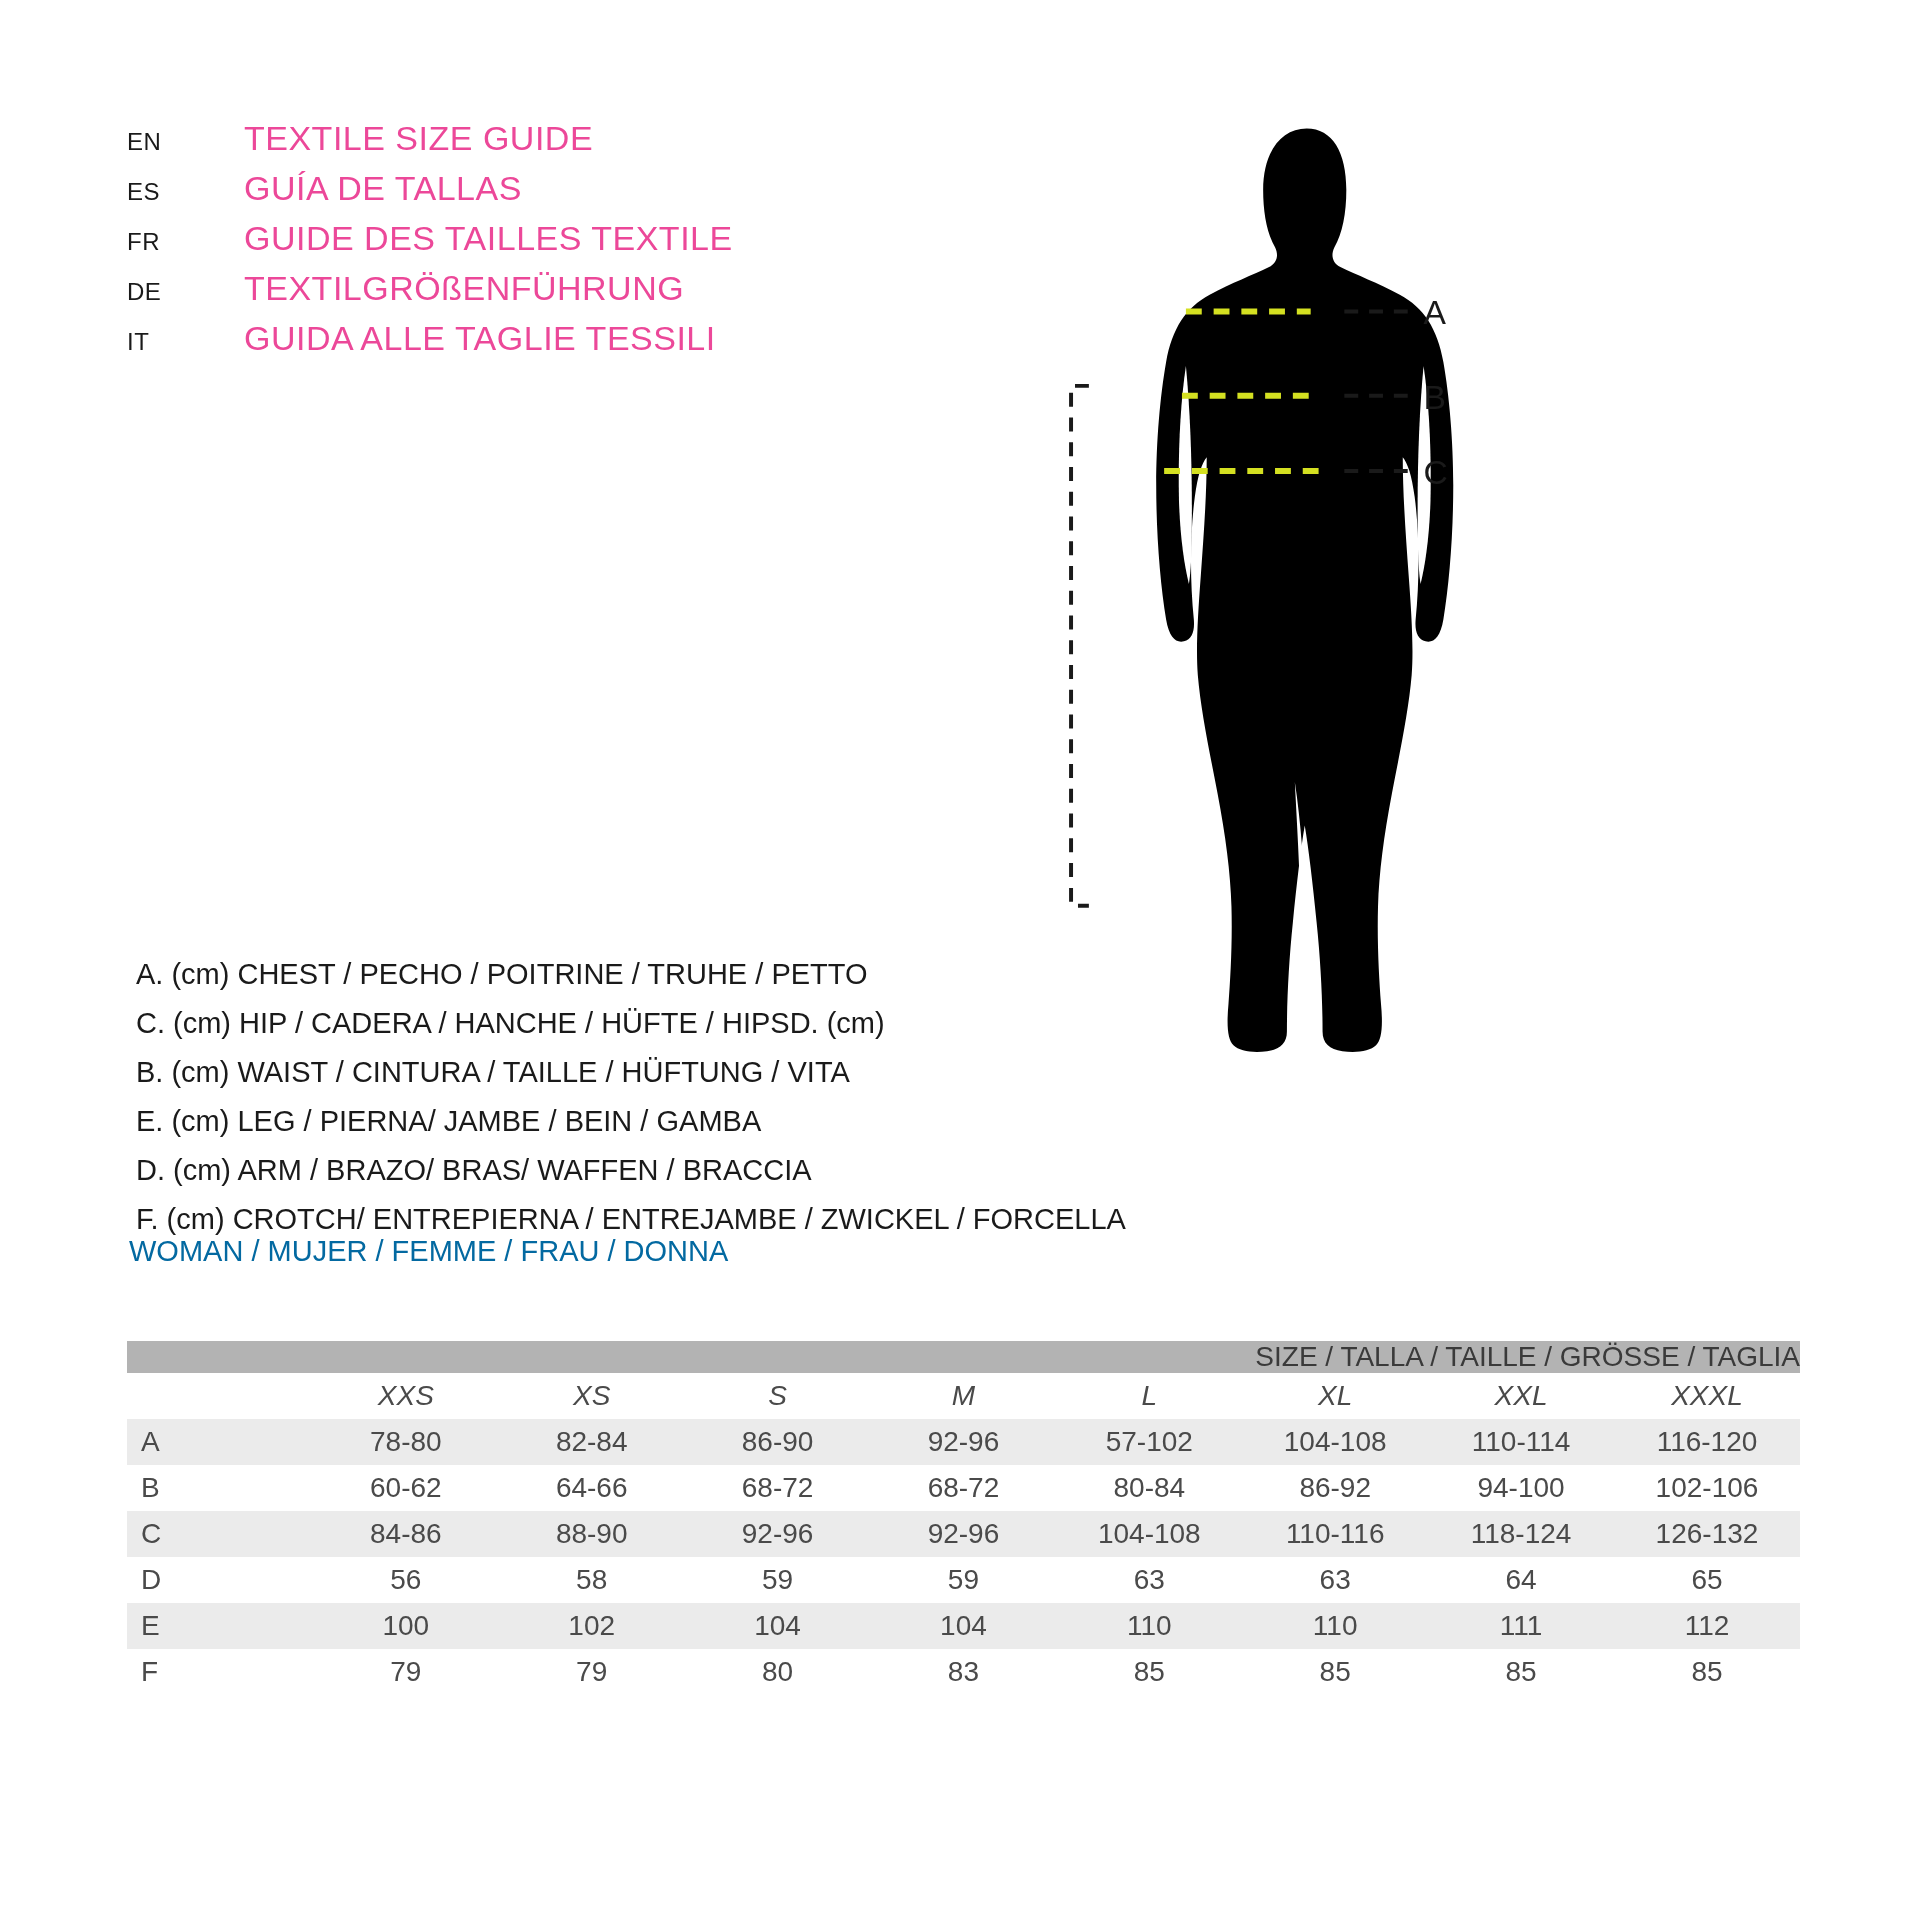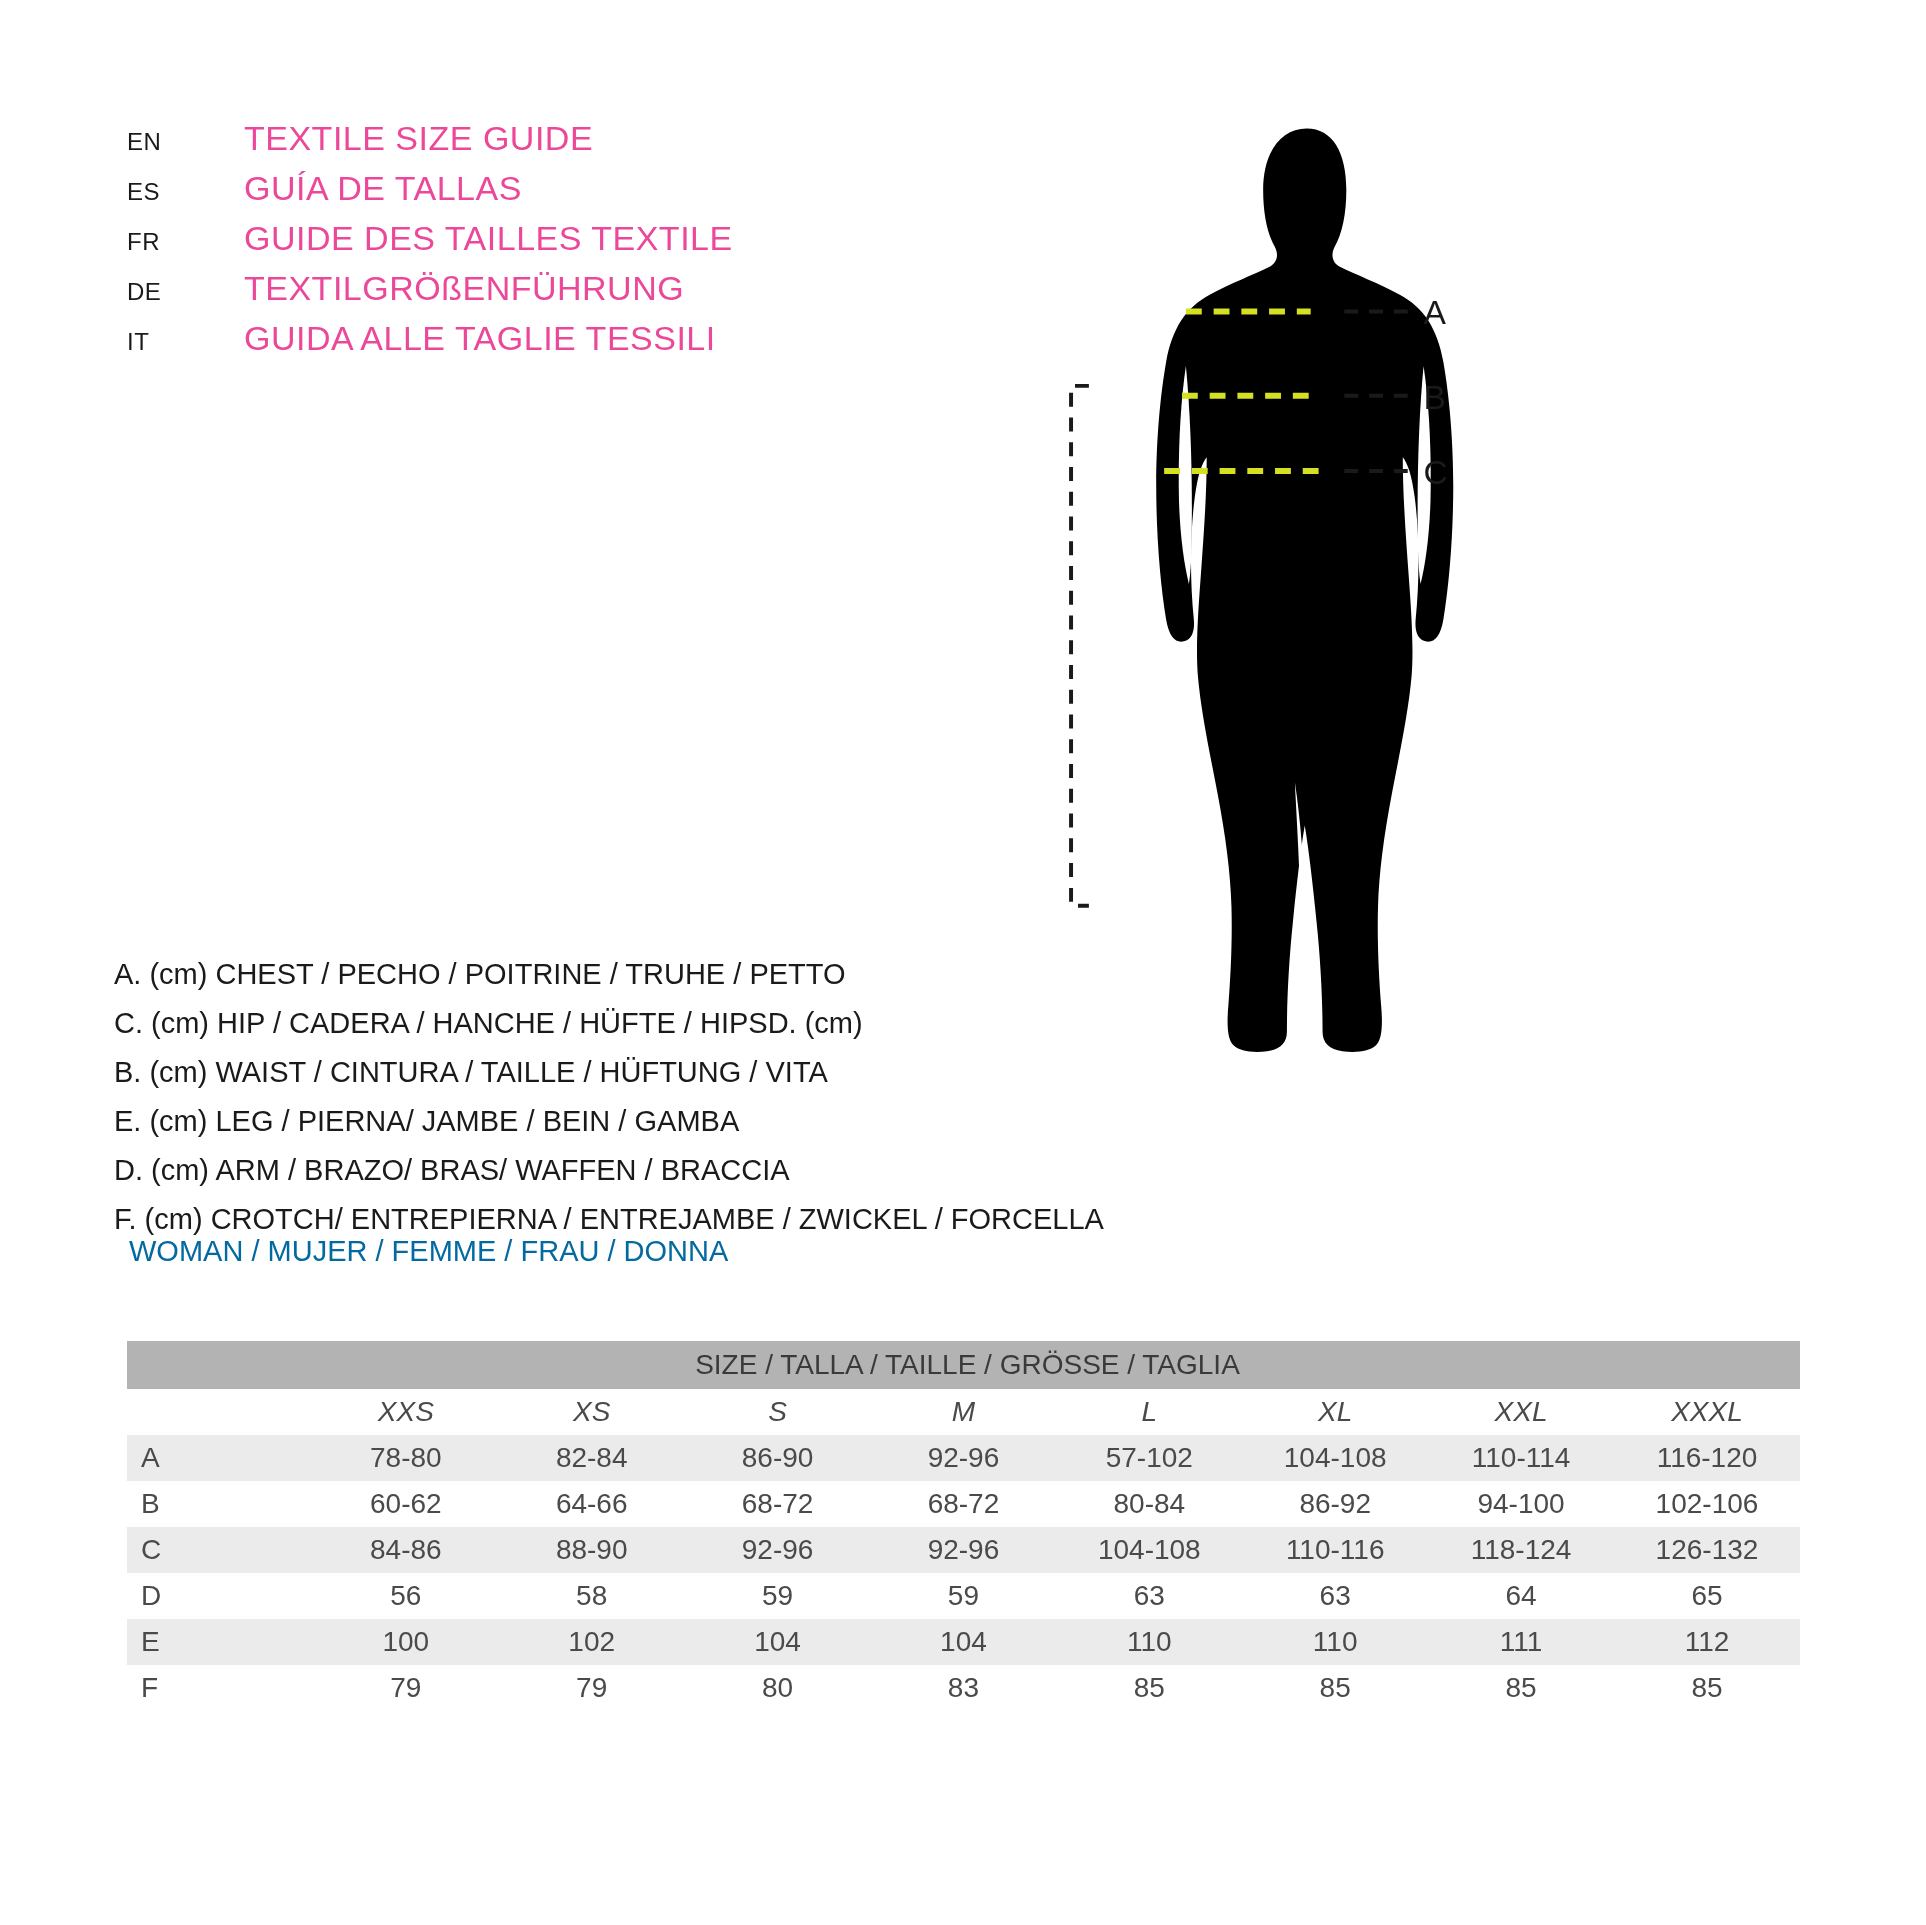--- a/index.html
+++ b/index.html
@@ -37,21 +37,21 @@
   .title-text {
     font-size: 34px;
     letter-spacing: 0.5px;
     color: #ec4899;
     white-space: nowrap;
   }
 
   
   #legend-block {
     position: absolute;
-    left: 114px;
+    left: 136px;
     top: 950px;
     width: 1109px;
   }
   .legend-row {
     font-size: 29px;
     line-height: 49px;
     color: #1a1a1a;
     white-space: nowrap;
   }
 
@@ -79,23 +79,23 @@
     font-weight: normal;
     color: #4a4a4a;
     padding: 0;
     height: 46px;
     text-align: center;
     vertical-align: middle;
   }
   #size-table .hdr-band td {
     background: #b3b3b3;
     color: #3a3a3a;
-    text-align: center;
+    text-align: right;
     padding-left: 8px;
-    height: 48px;
+    height: 32px;
     font-size: 28px;
   }
   #size-table .col-key {
     width: 107px;
     text-align: left;
     padding-left: 14px;
   }
   #size-table tr.shade td {
     background: #ebebeb;
   }

